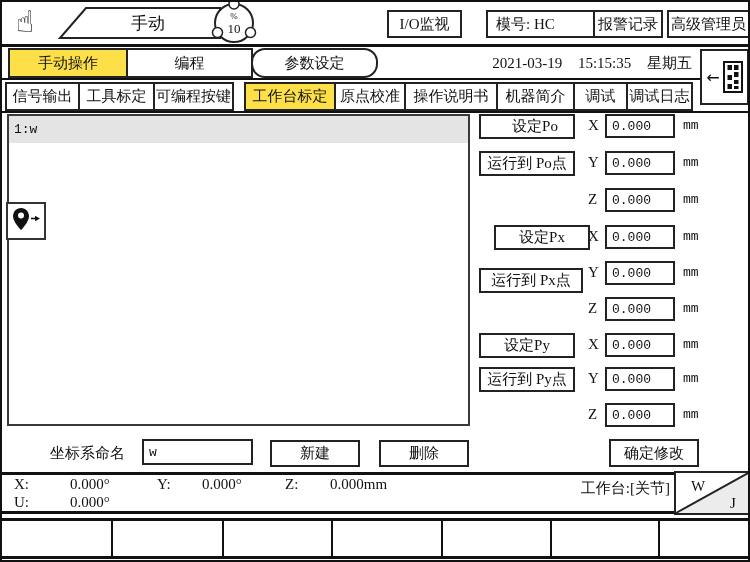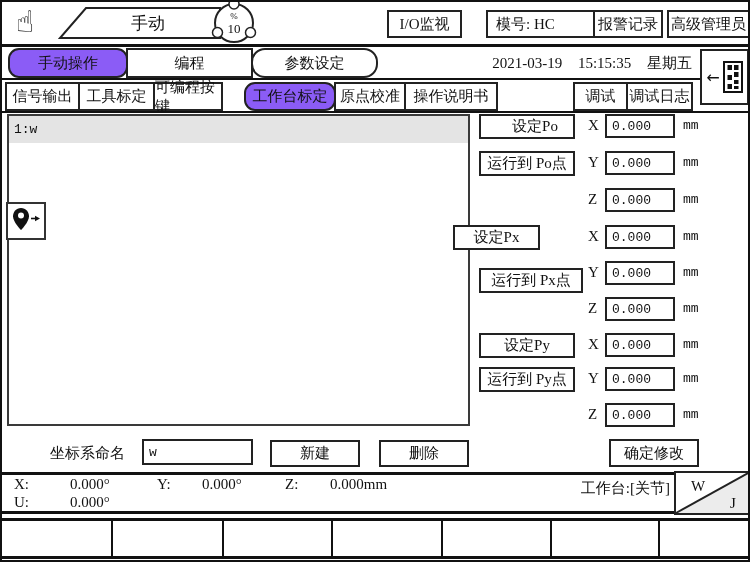--- a/index.html
+++ b/index.html
@@ -7,21 +7,21 @@
     position:relative;width:750px;height:562px;background:#fff;
     border:2px solid #111;box-sizing:border-box;overflow:hidden;
     font-family:"Liberation Serif","DejaVu Serif",serif;color:#111;
   }
   .abs{position:absolute;box-sizing:border-box;}
   .btn{
     border:2px solid #222;background:#fff;display:flex;align-items:center;justify-content:center;
     font-size:15px;white-space:nowrap;
   }
   .tab{border:2px solid #222;background:#fff;display:flex;align-items:center;justify-content:center;font-size:15px;}
-  .tab.sel{background:#8b5cf6;border-radius:11px;}
+  .tab.sel{background:#fde047;}
   .hline{background:#111;}
   .listbox{border:2px solid #3a3a3a;background:#fff;}
   .listrow{background:#e4e4e4;height:27px;line-height:27px;padding-left:5px;
     font-family:"Liberation Mono","DejaVu Sans Mono",monospace;font-size:13px;}
   .valbox{
     border:2px solid #222;background:#fff;font-family:"Liberation Mono","DejaVu Sans Mono",monospace;
     font-size:13px;padding:0 0 0 5px;outline:none;color:#111;
   }
   .axis{font-size:15px;}
   .unit{font-size:13px;font-family:"Liberation Mono","DejaVu Sans Mono",monospace;}
@@ -77,24 +77,25 @@
       <rect x="11" y="11" width="4.5" height="5" fill="#111"></rect>
       <rect x="4.5" y="14" width="4.5" height="5" fill="#111"></rect>
       <rect x="11" y="19" width="4.5" height="4" fill="#111"></rect>
       <rect x="4.5" y="23" width="4.5" height="5" fill="#111"></rect>
       <rect x="11" y="25" width="4.5" height="3" fill="#111"></rect>
     </svg>
   </div>
 
   <div class="tab abs" style="left:3px;top:80px;width:75px;height:29px;">信号输出</div>
   <div class="tab abs" style="left:76px;top:80px;width:77px;height:29px;">工具标定</div>
-  <div class="tab abs" style="left:151px;top:80px;width:70px;height:29px;">可编程按键</div>
+  <div class="tab abs" style="left:151px;top:80px;width:81px;height:29px;">可编程按键</div>
   <div class="tab sel abs" style="left:242px;top:80px;width:92px;height:29px;">工作台标定</div>
   <div class="tab abs" style="left:332px;top:80px;width:72px;height:29px;text-align:right;">原点校准</div>
   <div class="tab abs" style="left:402px;top:80px;width:94px;height:29px;">操作说明书</div>
+  <div class="tab abs" style="left:494px;top:80px;width:79px;height:29px;">机器简介</div>
   <div class="tab abs" style="left:571px;top:80px;width:55px;height:29px;">调试</div>
   <div class="tab abs" style="left:624px;top:80px;width:67px;height:29px;">调试日志</div>
 
   <div class="hline abs" style="left:0;top:109px;width:750px;height:2px;"></div>
 
   <div class="listbox abs" style="left:5px;top:112px;width:463px;height:312px;">
     <div class="listrow">1:w</div>
   </div>
 
   <div class="abs" style="left:4px;top:200px;width:40px;height:38px;border:2px solid #333;background:#fff;z-index:4;display:flex;align-items:center;justify-content:center;">
@@ -114,21 +115,21 @@
   <span class="unit abs" style="left:681px;top:116px;">mm</span>
 
   <span class="axis abs" style="left:586px;top:152px;">Y</span>
   <input class="valbox abs" style="left: 603px; top: 149px; width: 70px; height: 24px;" value="0.000">
   <span class="unit abs" style="left:681px;top:153px;">mm</span>
 
   <span class="axis abs" style="left:586px;top:189px;">Z</span>
   <input class="valbox abs" style="left: 603px; top: 186px; width: 70px; height: 24px;" value="0.000">
   <span class="unit abs" style="left:681px;top:190px;">mm</span>
 
-  <div class="btn abs" style="left:451px;top:223px;width:87px;height:25px;">设定Px</div>
+  <div class="btn abs" style="left:492px;top:223px;width:96px;height:25px;">设定Px</div>
   <div class="btn abs" style="left:477px;top:266px;width:104px;height:25px;">运行到 Px点</div>
 
   <span class="axis abs" style="left:586px;top:226px;">X</span>
   <input class="valbox abs" style="left: 603px; top: 223px; width: 70px; height: 24px;" value="0.000">
   <span class="unit abs" style="left:681px;top:227px;">mm</span>
 
   <span class="axis abs" style="left:586px;top:262px;">Y</span>
   <input class="valbox abs" style="left: 603px; top: 259px; width: 70px; height: 24px;" value="0.000">
   <span class="unit abs" style="left:681px;top:263px;">mm</span>
 

